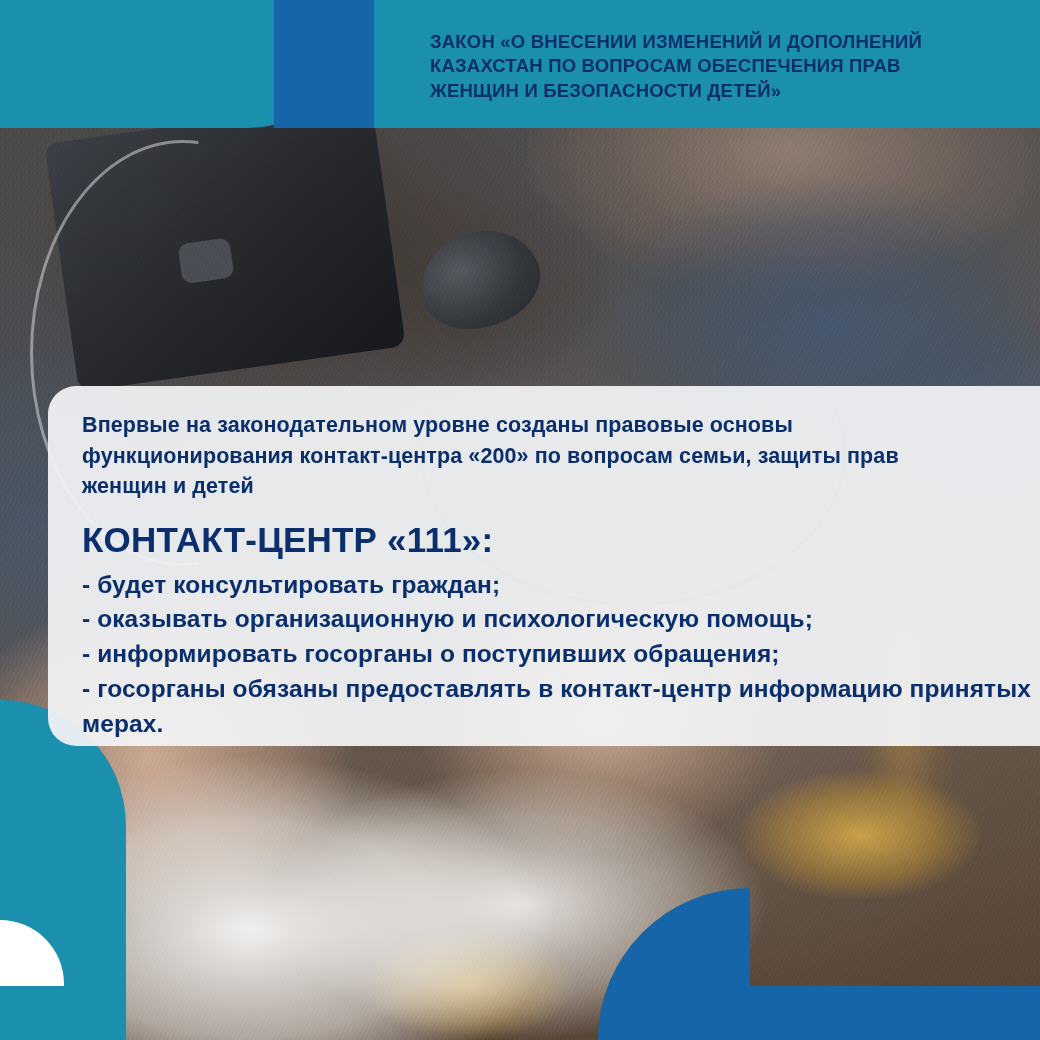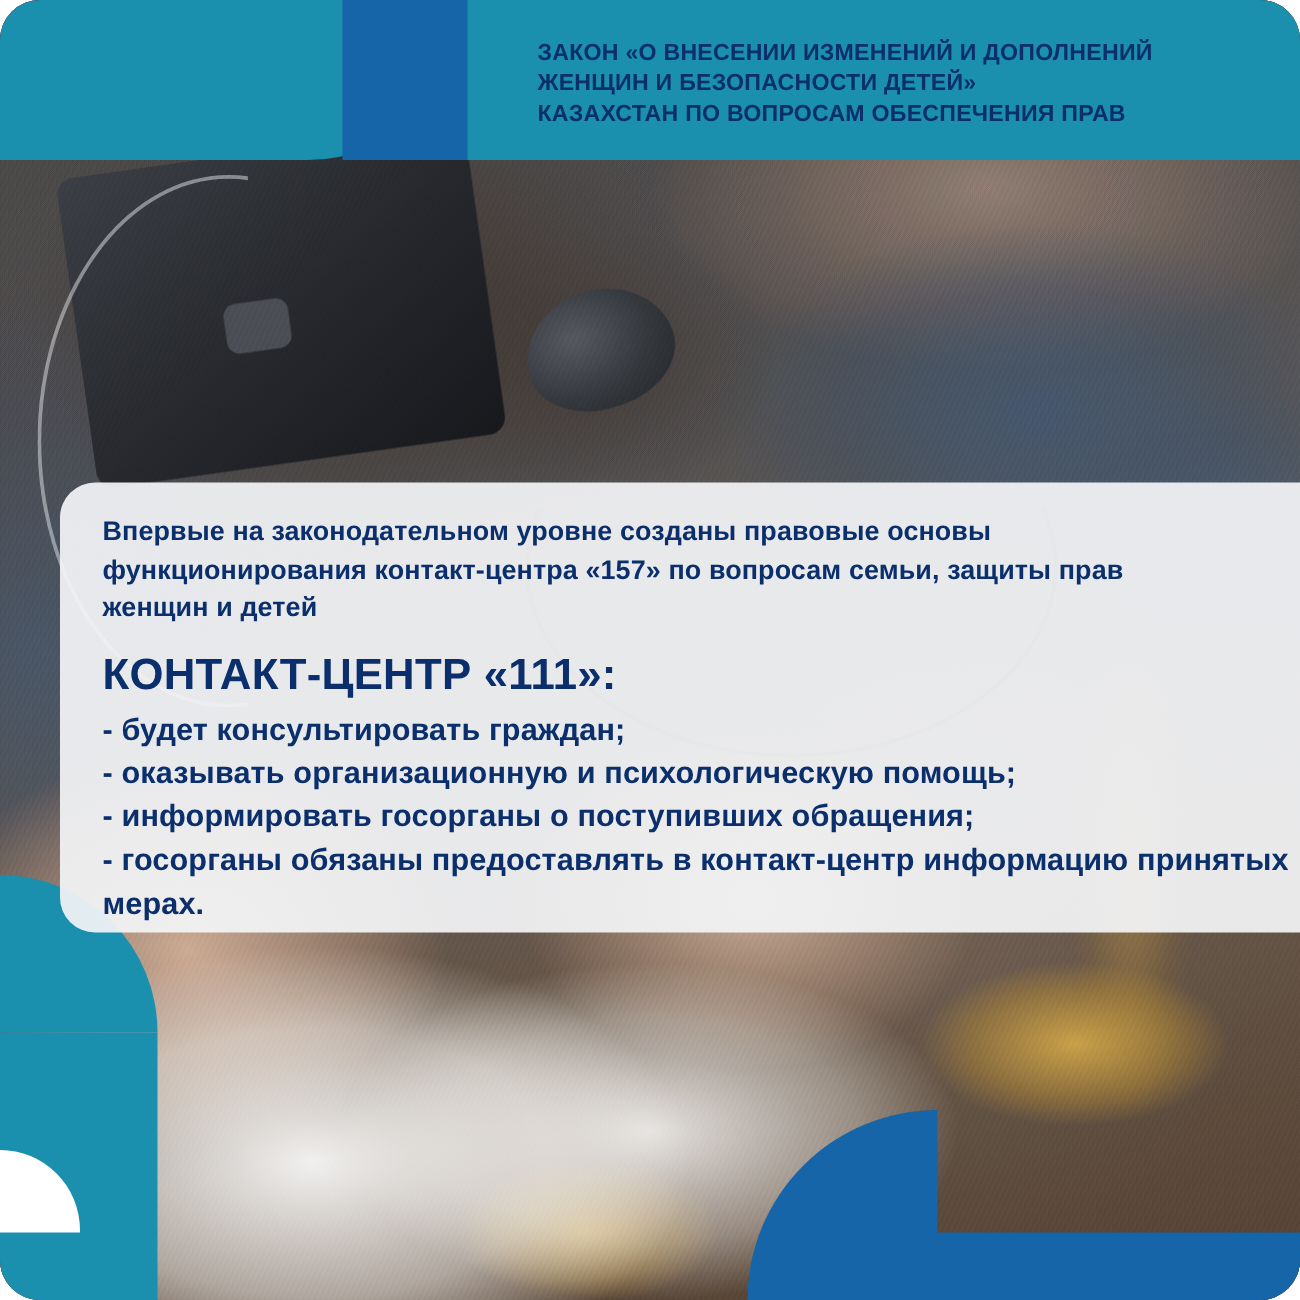--- a/index.html
+++ b/index.html
@@ -7,21 +7,20 @@
     padding: 0;
     background: #ffffff;
   }
   .poster {
     position: relative;
     width: 1040px;
     height: 1040px;
     overflow: hidden;
     font-family: "Liberation Sans", sans-serif;
     background: #4a4f56;
-    border-radius: 32px;
   }
 
   
   .photo {
     position: absolute;
     inset: 0;
     background:
       
       radial-gradient(ellipse 420px 240px at 250px 930px, rgba(255,255,255,0.92) 0%, rgba(250,248,245,0.55) 45%, rgba(200,190,180,0.05) 72%),
       radial-gradient(ellipse 330px 180px at 520px 905px, rgba(255,255,255,0.85) 0%, rgba(245,242,238,0.4) 50%, rgba(180,170,160,0.03) 75%),
@@ -231,26 +230,26 @@
 
   <div class="shape left-mid-round"></div>
   <div class="shape left-low"></div>
   <div class="shape left-white-notch"></div>
 
   <div class="shape bottom-blue-round"></div>
   <div class="shape bottom-blue-strip"></div>
 
   <div class="header-text">
     <div>ЗАКОН «О ВНЕСЕНИИ ИЗМЕНЕНИЙ И ДОПОЛНЕНИЙ</div>
+    <div>КАЗАХСТАН ПО ВОПРОСАМ ОБЕСПЕЧЕНИЯ ПРАВ</div>
     <div>ЖЕНЩИН И БЕЗОПАСНОСТИ ДЕТЕЙ»</div>
-    <div>КАЗАХСТАН ПО ВОПРОСАМ ОБЕСПЕЧЕНИЯ ПРАВ</div>
   </div>
 
   <div class="card-box">
-    <p class="lead">Впервые на законодательном уровне созданы правовые основы функционирования контакт-центра «157» по вопросам семьи, защиты прав женщин и детей</p>
+    <p class="lead">Впервые на законодательном уровне созданы правовые основы функционирования контакт-центра «200» по вопросам семьи, защиты прав женщин и детей</p>
     <h2 class="headline">КОНТАКТ-ЦЕНТР «111»:</h2>
     <ul class="bullets">
       <li>- будет консультировать граждан;</li>
       <li>- оказывать организационную и психологическую помощь;</li>
       <li>- информировать госорганы о поступивших обращения;</li>
       <li class="wrap">- госорганы обязаны предоставлять в контакт-центр информацию принятых мерах.</li>
     </ul>
   </div>
 
 </div>

